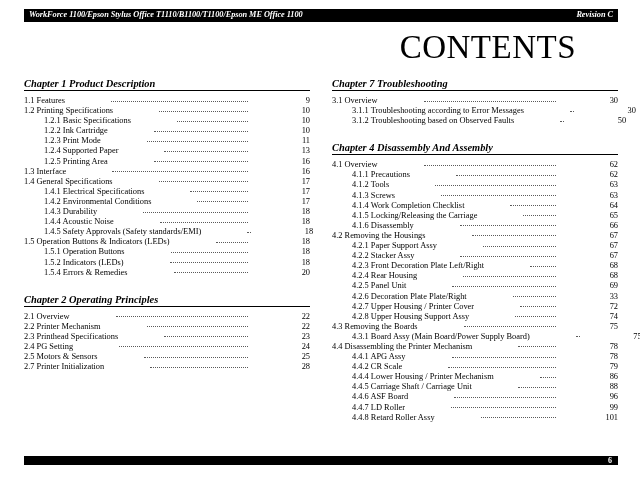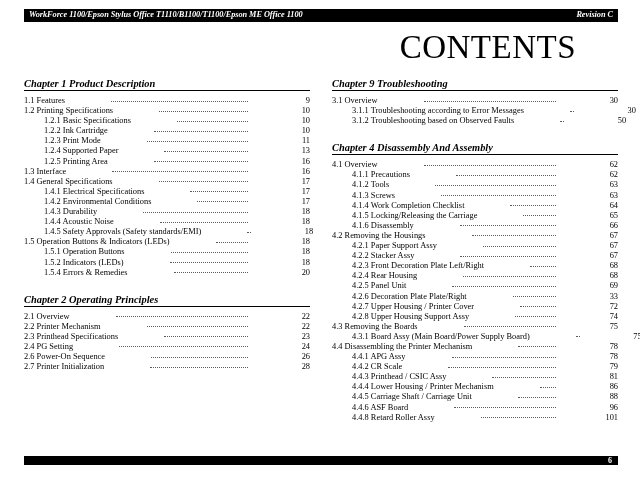--- a/index.html
+++ b/index.html
@@ -294,35 +294,35 @@
               <span class="entry-label">2.3 Printhead Specifications</span>
               <span class="leader"></span>
               <span class="entry-page">23</span>
             </li>
             <li class="toc-entry">
               <span class="entry-label">2.4 PG Setting</span>
               <span class="leader"></span>
               <span class="entry-page">24</span>
             </li>
             <li class="toc-entry">
-              <span class="entry-label">2.6 Power-On Sequence</span>
-              <span class="leader"></span>
-              <span class="entry-page">26</span>
+              <span class="entry-label">2.5 Motors &amp; Sensors</span>
+              <span class="leader"></span>
+              <span class="entry-page">25</span>
             </li>
             <li class="toc-entry">
               <span class="entry-label">2.7 Printer Initialization</span>
               <span class="leader"></span>
               <span class="entry-page">28</span>
             </li>
           </ul>
         </div>
       </div>
     <div class="col" id="col-1">
         <div class="chapter">
-          <div class="chapter-title">Chapter 9 Troubleshooting</div>
+          <div class="chapter-title">Chapter 7 Troubleshooting</div>
           <ul class="toc-list">
             <li class="toc-entry">
               <span class="entry-label">3.1 Overview</span>
               <span class="leader"></span>
               <span class="entry-page">30</span>
             </li>
             <li class="toc-entry lvl2">
               <span class="entry-label">3.1.1 Troubleshooting according to Error Messages</span>
               <span class="leader"></span>
               <span class="entry-page">30</span>
@@ -437,38 +437,38 @@
               <span class="entry-label">4.4.1 APG Assy</span>
               <span class="leader"></span>
               <span class="entry-page">78</span>
             </li>
             <li class="toc-entry lvl2">
               <span class="entry-label">4.4.2 CR Scale</span>
               <span class="leader"></span>
               <span class="entry-page">79</span>
             </li>
             <li class="toc-entry lvl2">
-              <span class="entry-label">4.4.3 Printhead / CSIC Assy</span>
-              <span class="leader"></span>
-              <span class="entry-page">81</span>
-            </li>
-            <li class="toc-entry lvl2">
               <span class="entry-label">4.4.4 Lower Housing / Printer Mechanism</span>
               <span class="leader"></span>
               <span class="entry-page">86</span>
             </li>
             <li class="toc-entry lvl2">
               <span class="entry-label">4.4.5 Carriage Shaft / Carriage Unit</span>
               <span class="leader"></span>
               <span class="entry-page">88</span>
             </li>
             <li class="toc-entry lvl2">
               <span class="entry-label">4.4.6 ASF Board</span>
               <span class="leader"></span>
               <span class="entry-page">96</span>
+            </li>
+            <li class="toc-entry lvl2">
+              <span class="entry-label">4.4.7 LD Roller</span>
+              <span class="leader"></span>
+              <span class="entry-page">99</span>
             </li>
             <li class="toc-entry lvl2">
               <span class="entry-label">4.4.8 Retard Roller Assy</span>
               <span class="leader"></span>
               <span class="entry-page">101</span>
             </li>
           </ul>
         </div>
       </div>
   </div>

